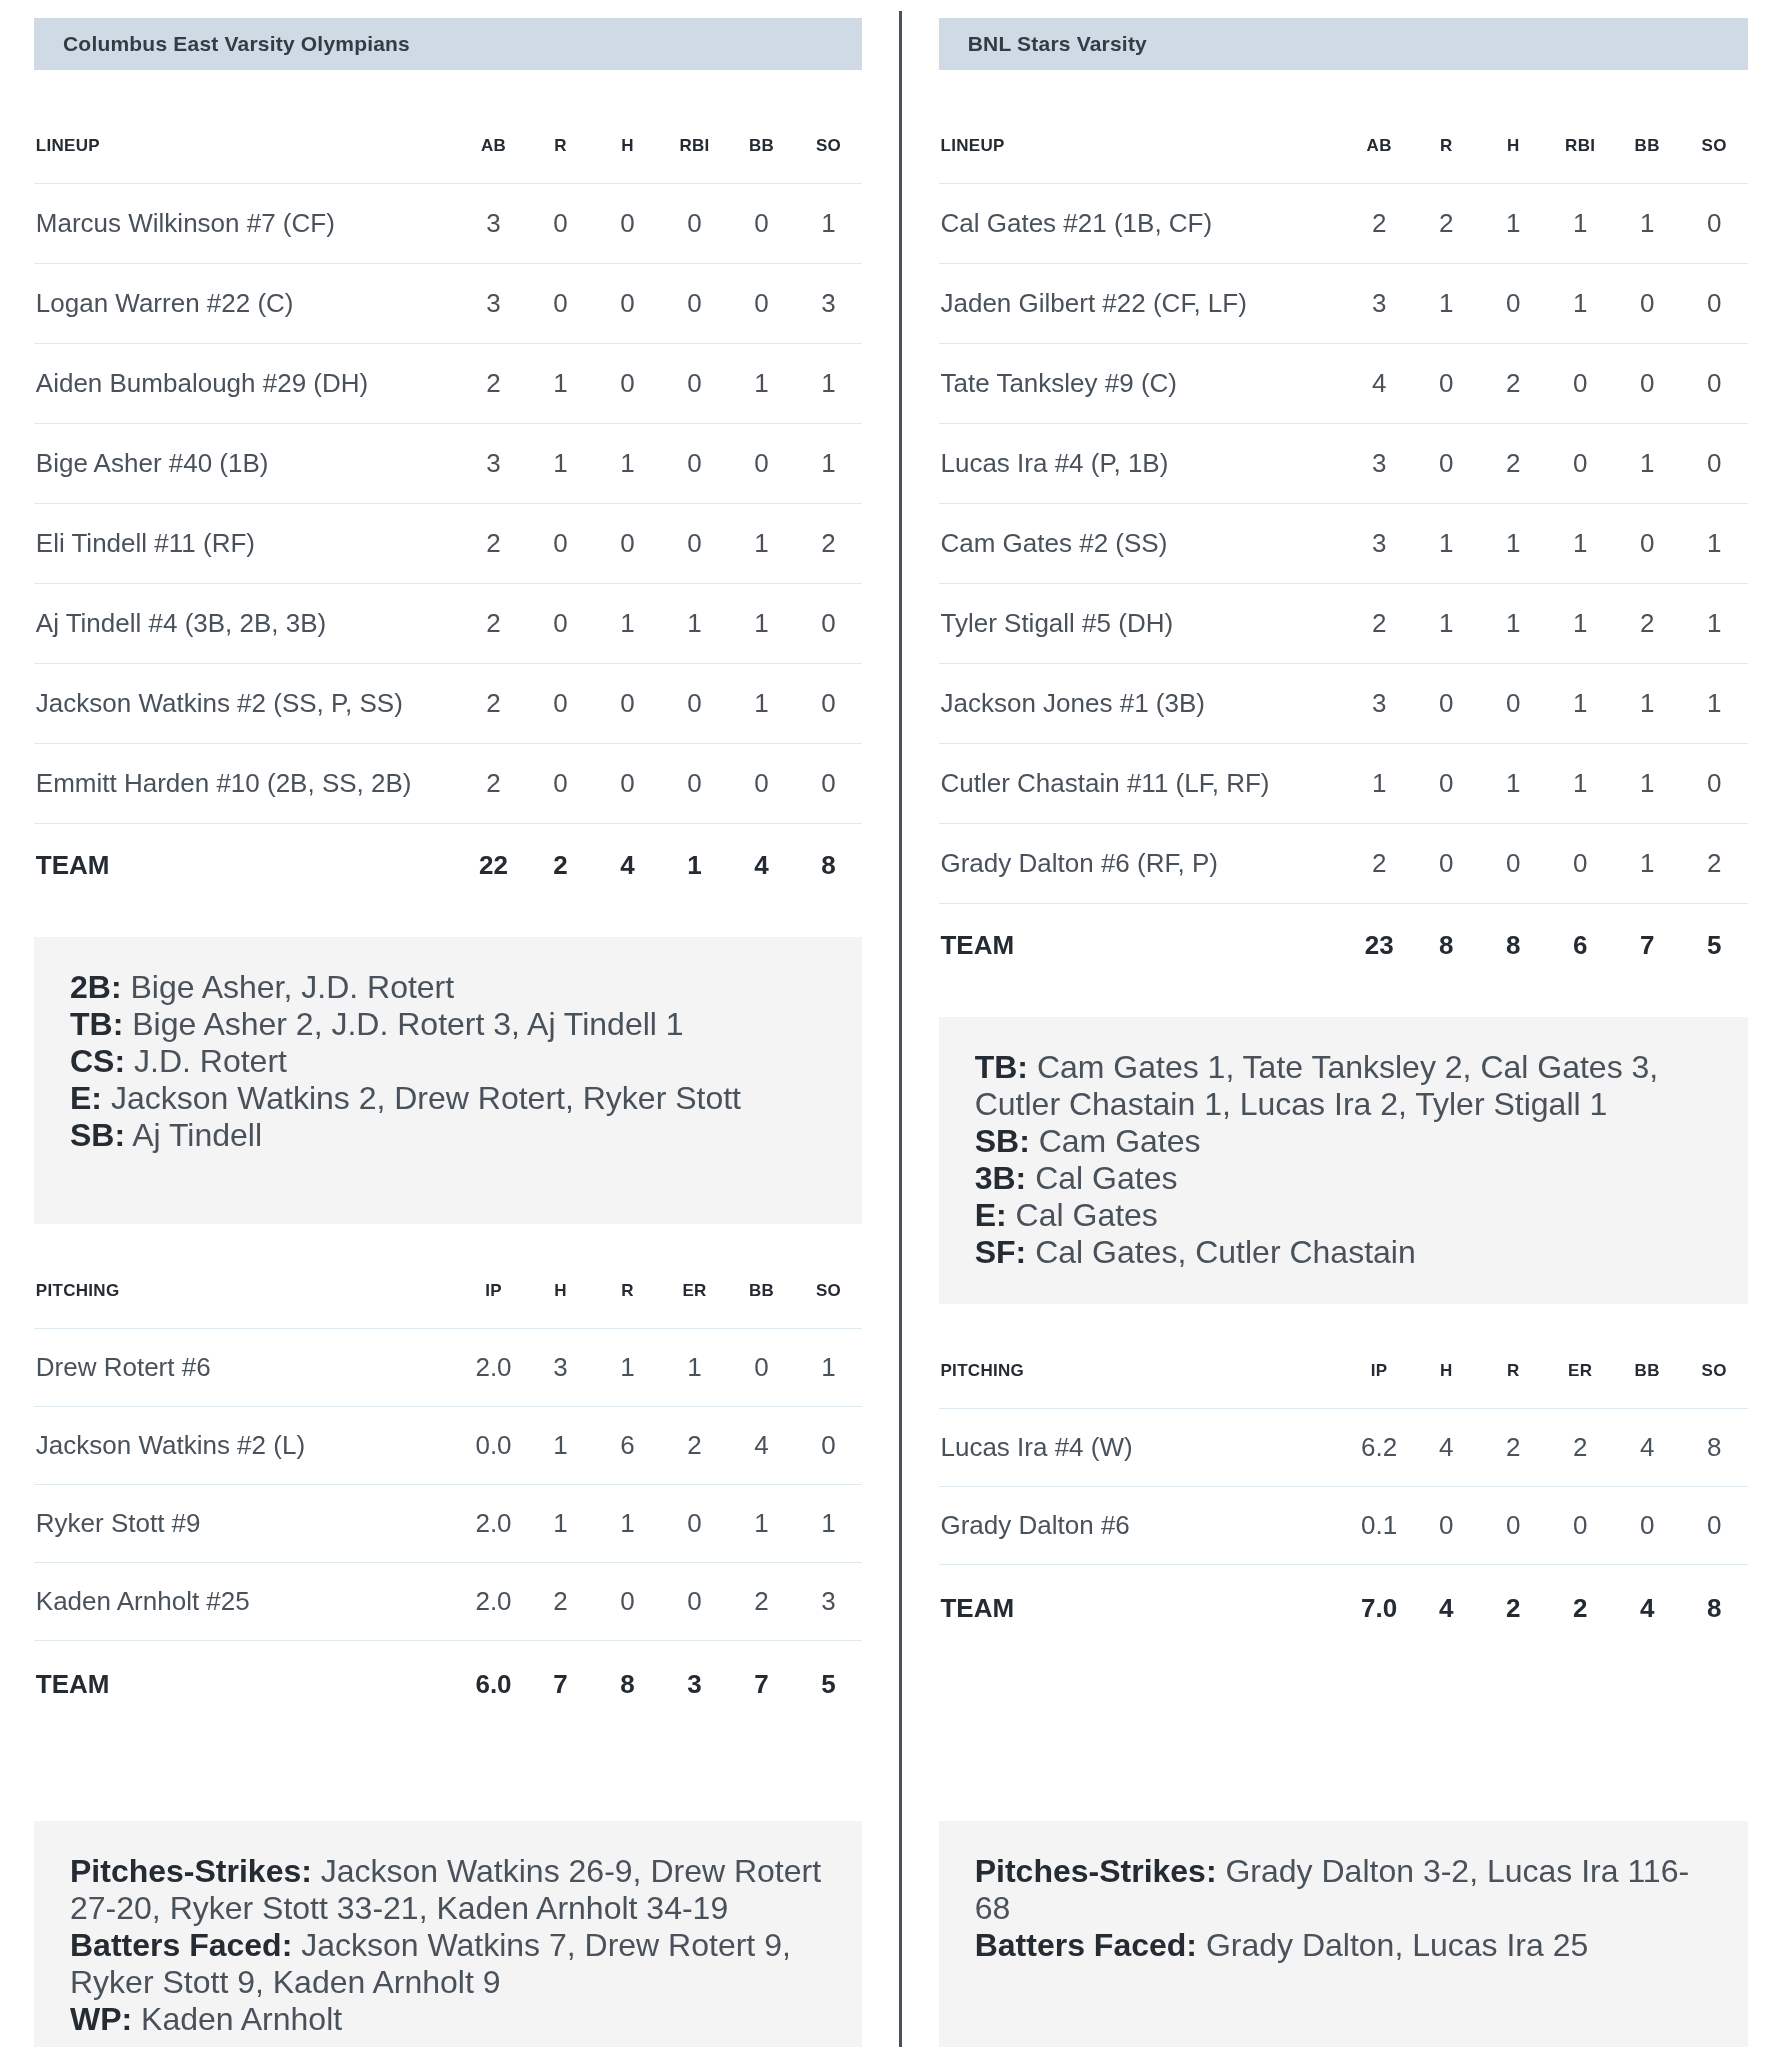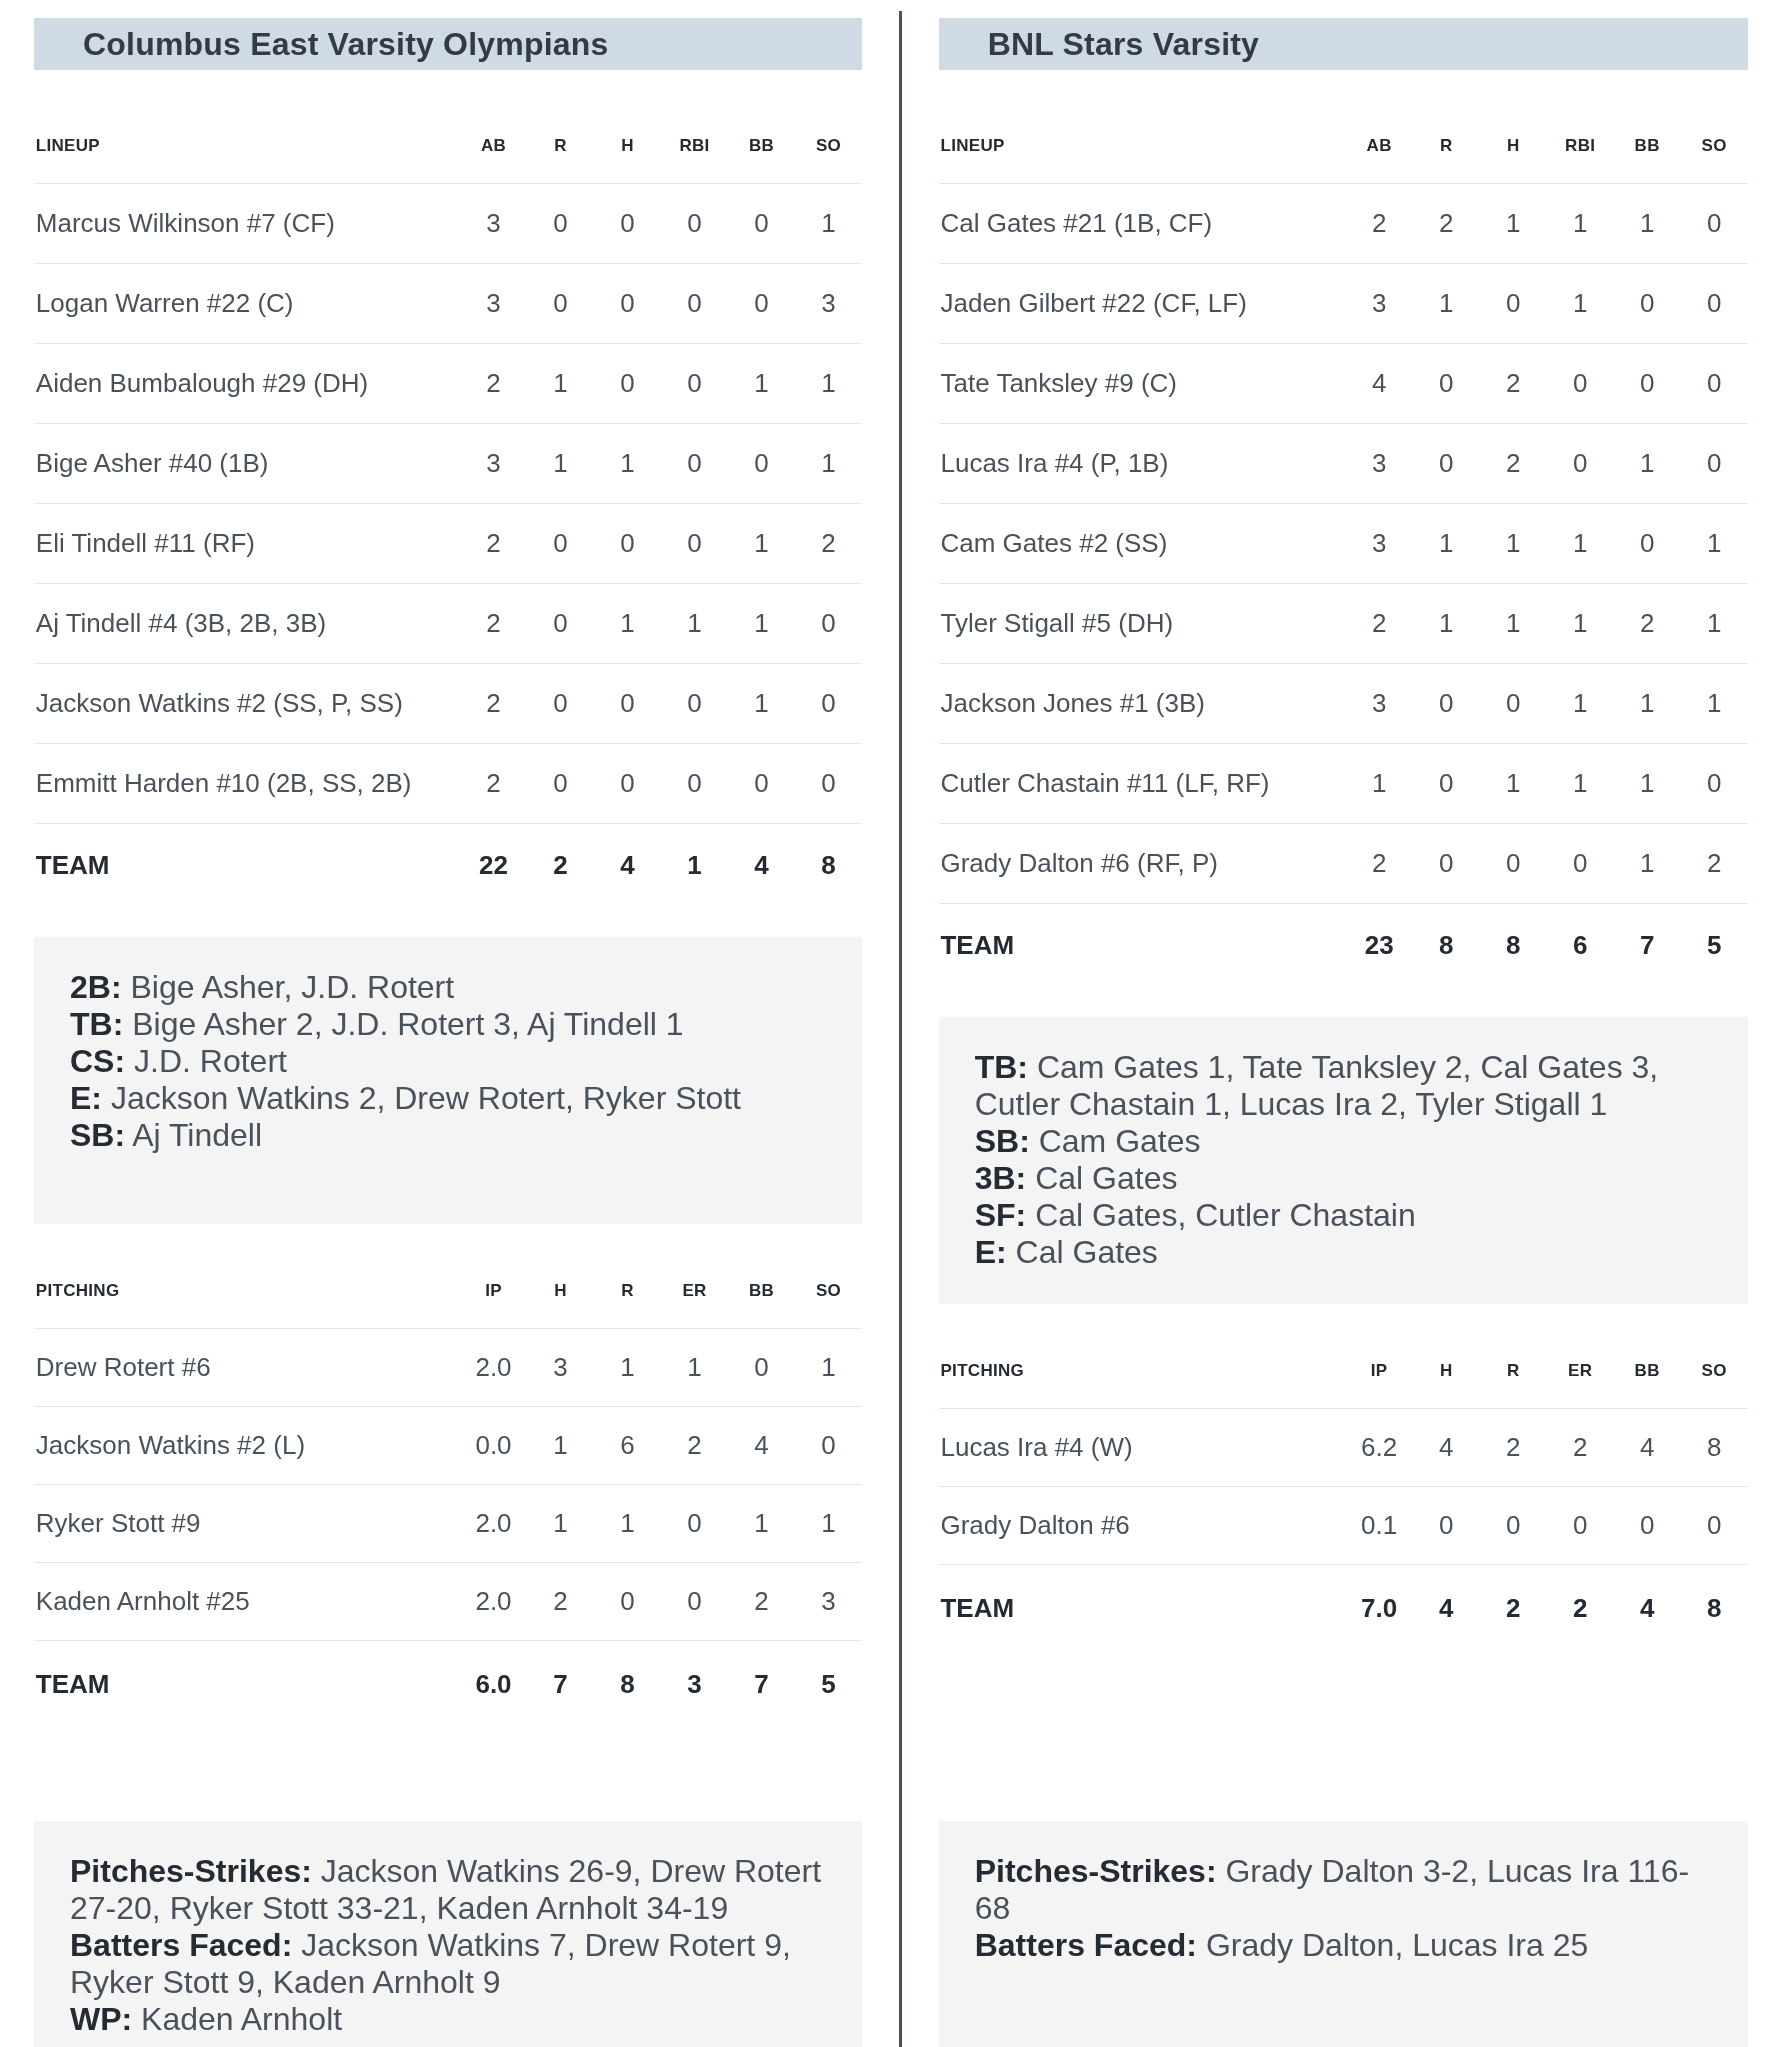--- a/index.html
+++ b/index.html
@@ -26,23 +26,22 @@
   .col.left{width:828px;margin-left:34px;}
   .col.right{width:809px;}
   .vdivider{width:2.7px;background:var(--divider);margin:10.7px 37px 0 37px;}
   .team-header{
     height:52px;margin-top:18px;
     background:var(--header_bg);
     display:flex;align-items:center;
     padding:0 29px;
   }
   .team-header .team-name{
-    font-size:32px;font-weight:bold;color:var(--title);
+    font-size:21px;font-weight:bold;color:var(--title);
     letter-spacing:0.2px;
-    margin-left:20px;
   }
   table.stat-table{
     width:100%;border-collapse:collapse;table-layout:fixed;
     margin-top:38px;
   }
   table.stat-table.pitch{margin-top:29px;}
   col.c-name{width:auto;}
   col.c-stat{width:67px;}
   thead th{
     height:75px;vertical-align:middle;
@@ -441,23 +440,23 @@
   </table>
 
   <div class="notes">
 
       <div class="note-line"><span class="note-label">TB:</span> <span class="note-text">Cam Gates 1, Tate Tanksley 2, Cal Gates 3, Cutler Chastain 1, Lucas Ira 2, Tyler Stigall 1</span></div>
 
       <div class="note-line"><span class="note-label">SB:</span> <span class="note-text">Cam Gates</span></div>
 
       <div class="note-line"><span class="note-label">3B:</span> <span class="note-text">Cal Gates</span></div>
 
+      <div class="note-line"><span class="note-label">E:</span> <span class="note-text">Cal Gates</span></div>
+
       <div class="note-line"><span class="note-label">SF:</span> <span class="note-text">Cal Gates, Cutler Chastain</span></div>
-
-      <div class="note-line"><span class="note-label">E:</span> <span class="note-text">Cal Gates</span></div>
     </div>
 
   <table class="stat-table pitch">
     <colgroup>
       <col class="c-name">
         <col class="c-stat">
         <col class="c-stat">
         <col class="c-stat">
         <col class="c-stat">
         <col class="c-stat">

